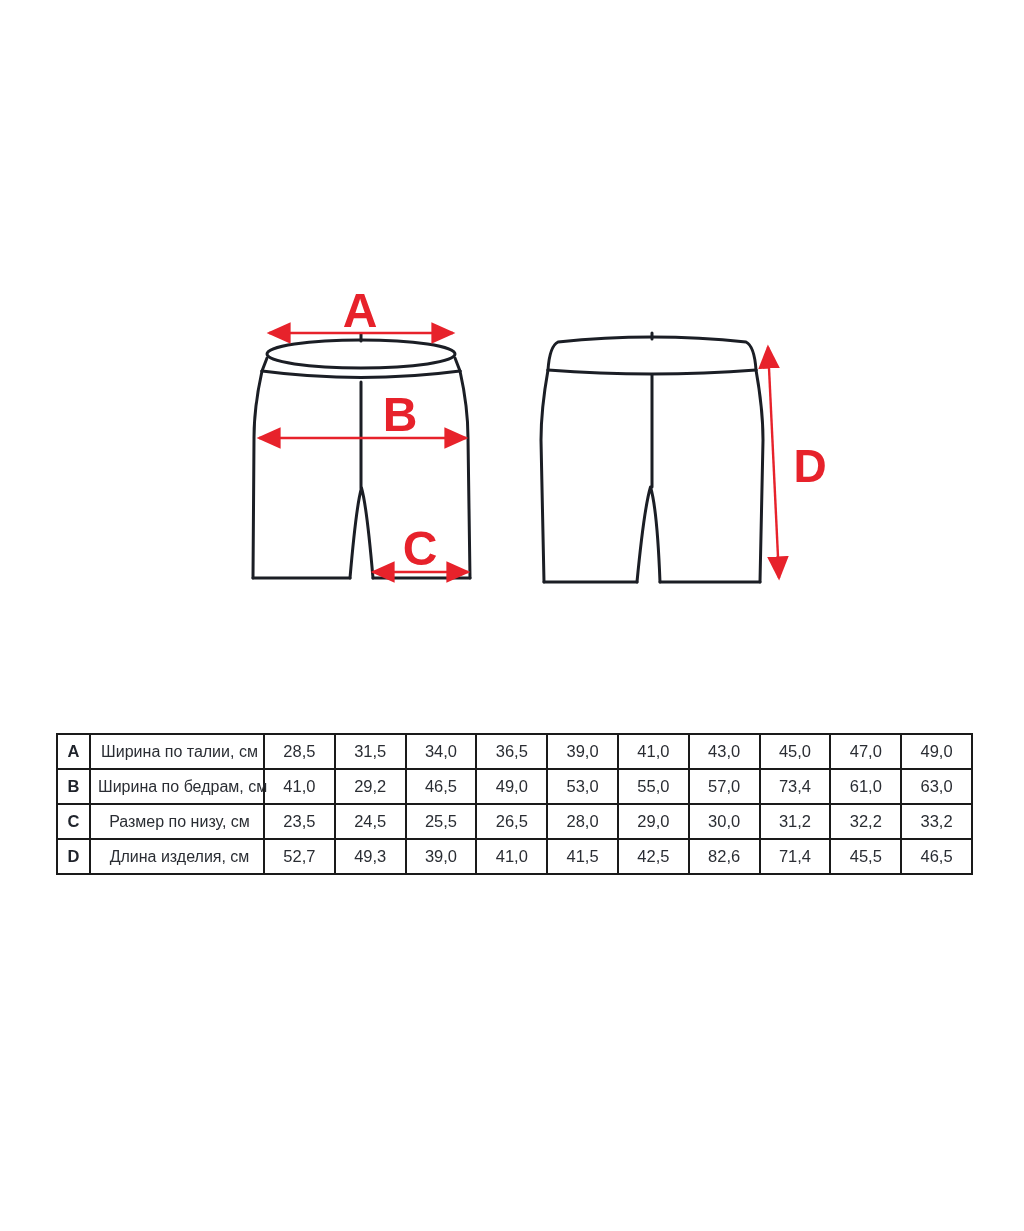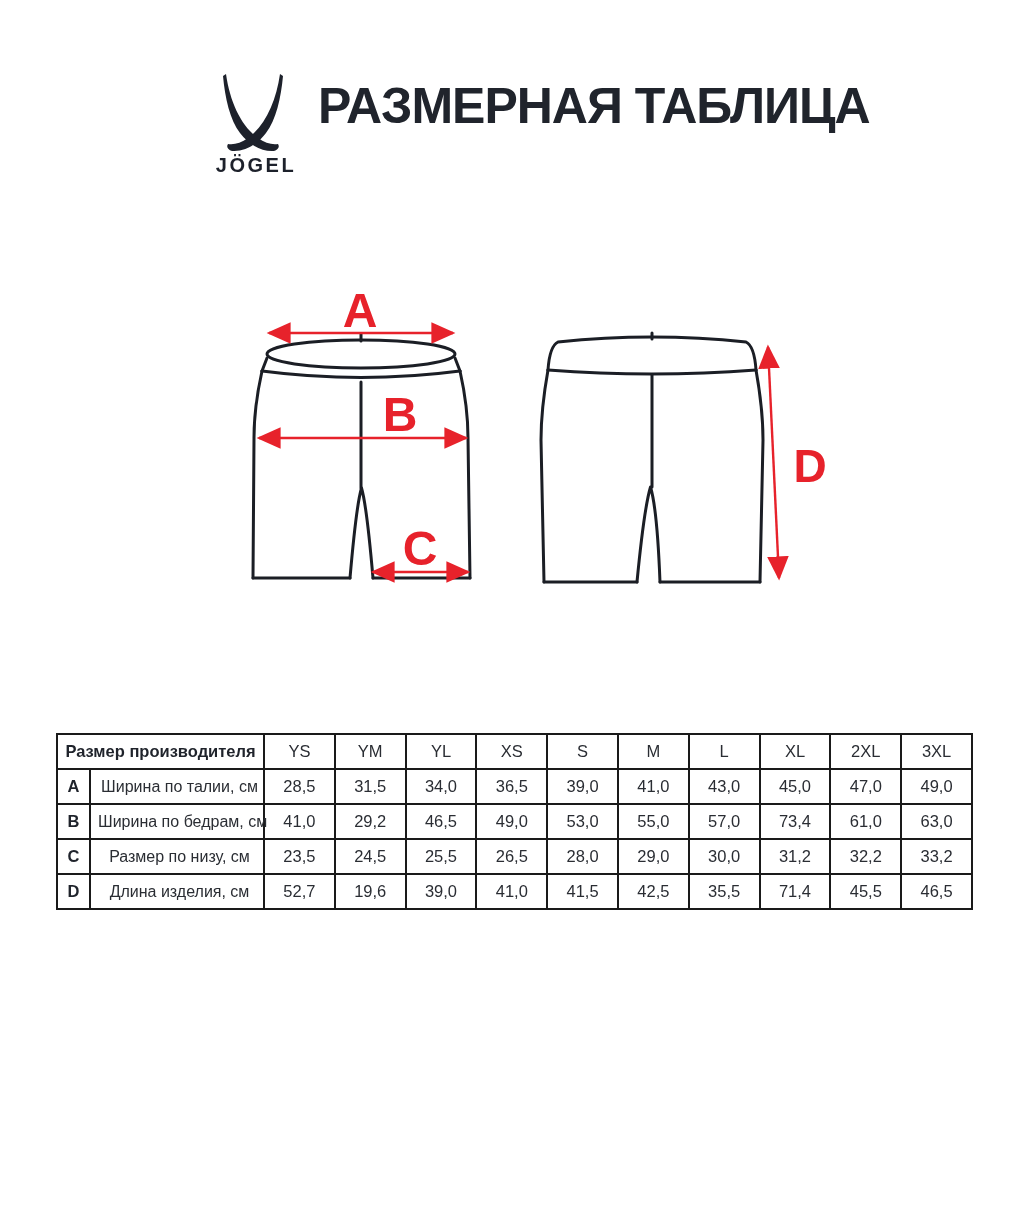--- a/index.html
+++ b/index.html
@@ -44,29 +44,21 @@
   }
   .size-table td.rowhead{font-weight:bold;color:#1f232b;}
   .size-table td.letter{font-weight:bold;color:#1f232b;}
   .size-table td.desc{font-size:16px;padding-left:7px;}
 </style>
 </head>
 <body>
 
 <div class="page">
 
-  <div class="logo">
-    <svg width="120" height="82" viewBox="0 0 120 82" aria-hidden="true">
-      <path fill="#1d212b" d="M30 4 C34 32 45 56 62 68 C69 73 76 75 82 74 C84 77 82 80 78 81 C66 82 53 75 44 63 C34 50 29 28 27 6 Z"></path>
-      <path fill="#1d212b" d="M84 4 C80 32 69 56 52 68 C45 73 38 75 32 74 C30 77 32 80 36 81 C48 82 61 75 70 63 C80 50 85 28 87 6 Z"></path>
-    </svg>
-    <div class="logo-text">JÖGEL</div>
-  </div>
 
-  <h1 class="page-title">РАЗМЕРНАЯ ТАБЛИЦА</h1>
 
   <svg class="diagram" width="1024" height="340" viewBox="0 0 1024 340">
     <defs>
       <marker id="ah" markerWidth="11" markerHeight="10" refX="9" refY="4.5" orient="auto-start-reverse">
         <path d="M0,0 L10,4.5 L0,9 Z" fill="#e7222b"></path>
       </marker>
     </defs>
 
     <g>
       <path class="outline" d="M361 64 L361 71"></path>
@@ -110,33 +102,20 @@
   </svg>
 
   <table class="size-table">
     <colgroup>
       <col style="width:33px">
       <col style="width:174px">
       <col span="10" style="width:70.8px">
     </colgroup>
     <tbody>
         <tr>
-          <td colspan="2" class="rowhead">Размер производителя</td>
-          <td>YS</td>
-          <td>YM</td>
-          <td>YL</td>
-          <td>XS</td>
-          <td>S</td>
-          <td>M</td>
-          <td>L</td>
-          <td>XL</td>
-          <td>2XL</td>
-          <td>3XL</td>
-        </tr>
-        <tr>
           <td class="letter">A</td>
           <td class="desc">Ширина по талии, см</td>
           <td>28,5</td>
           <td>31,5</td>
           <td>34,0</td>
           <td>36,5</td>
           <td>39,0</td>
           <td>41,0</td>
           <td>43,0</td>
           <td>45,0</td>
@@ -168,26 +147,26 @@
           <td>29,0</td>
           <td>30,0</td>
           <td>31,2</td>
           <td>32,2</td>
           <td>33,2</td>
         </tr>
         <tr>
           <td class="letter">D</td>
           <td class="desc">Длина изделия, см</td>
           <td>52,7</td>
-          <td>19,6</td>
+          <td>49,3</td>
           <td>39,0</td>
           <td>41,0</td>
           <td>41,5</td>
           <td>42,5</td>
-          <td>35,5</td>
+          <td>82,6</td>
           <td>71,4</td>
           <td>45,5</td>
           <td>46,5</td>
         </tr>
       </tbody>
   </table>
 
 </div>
 
 </body></html>

